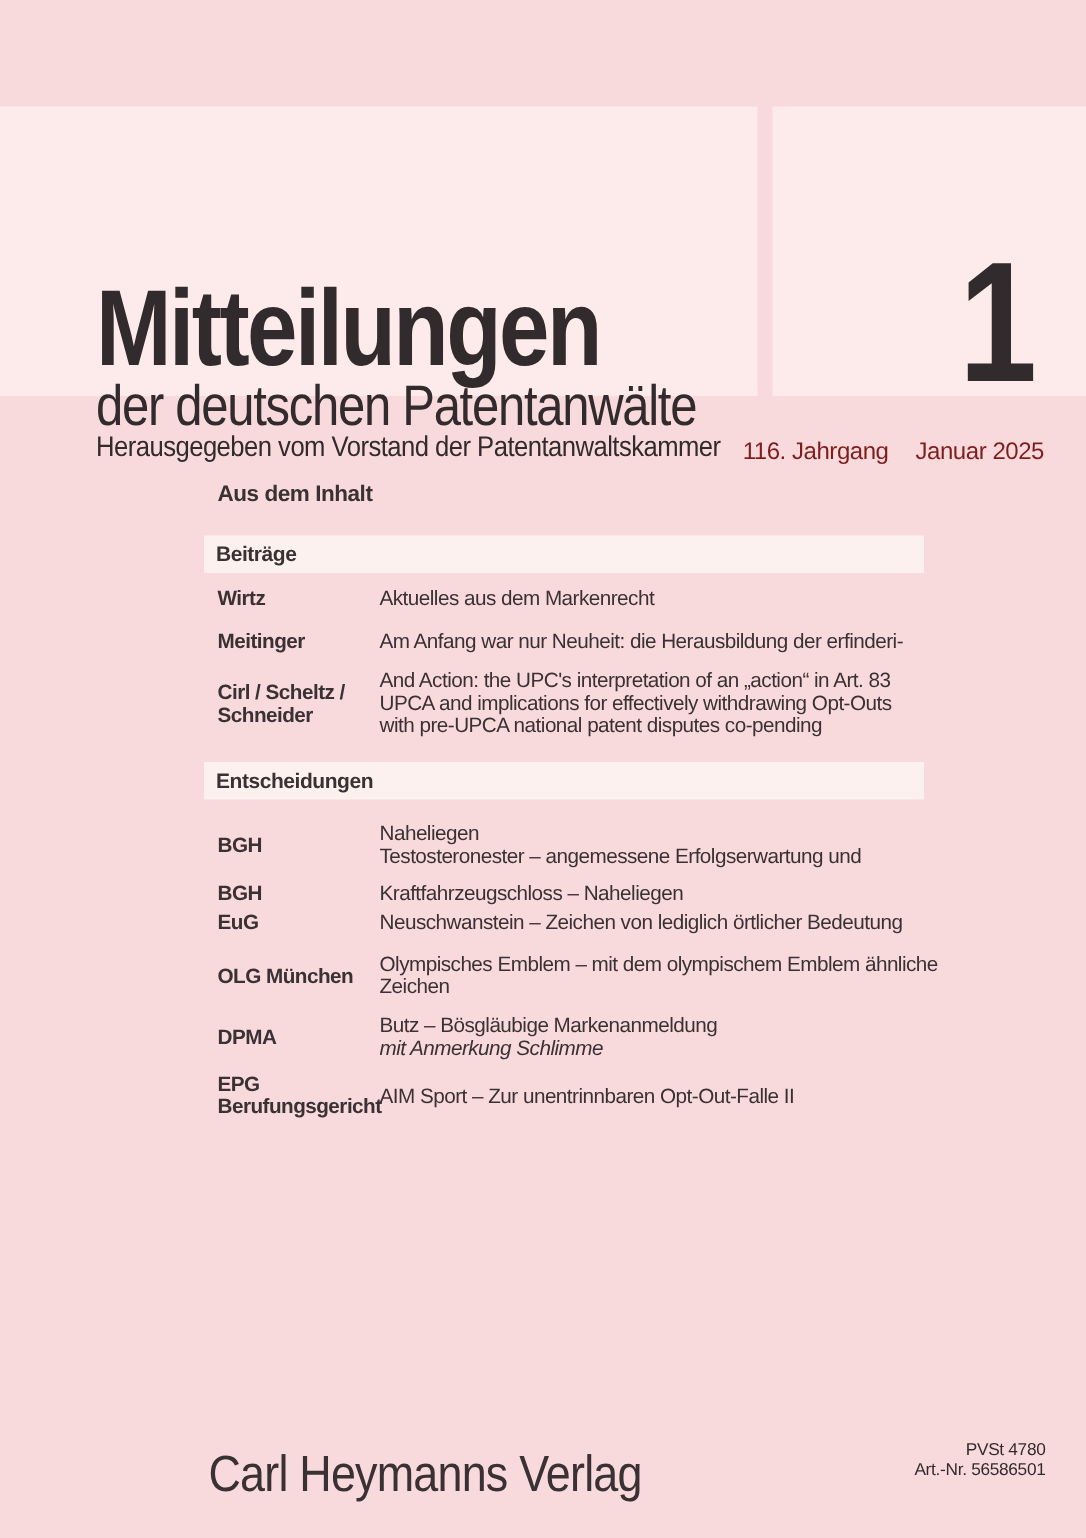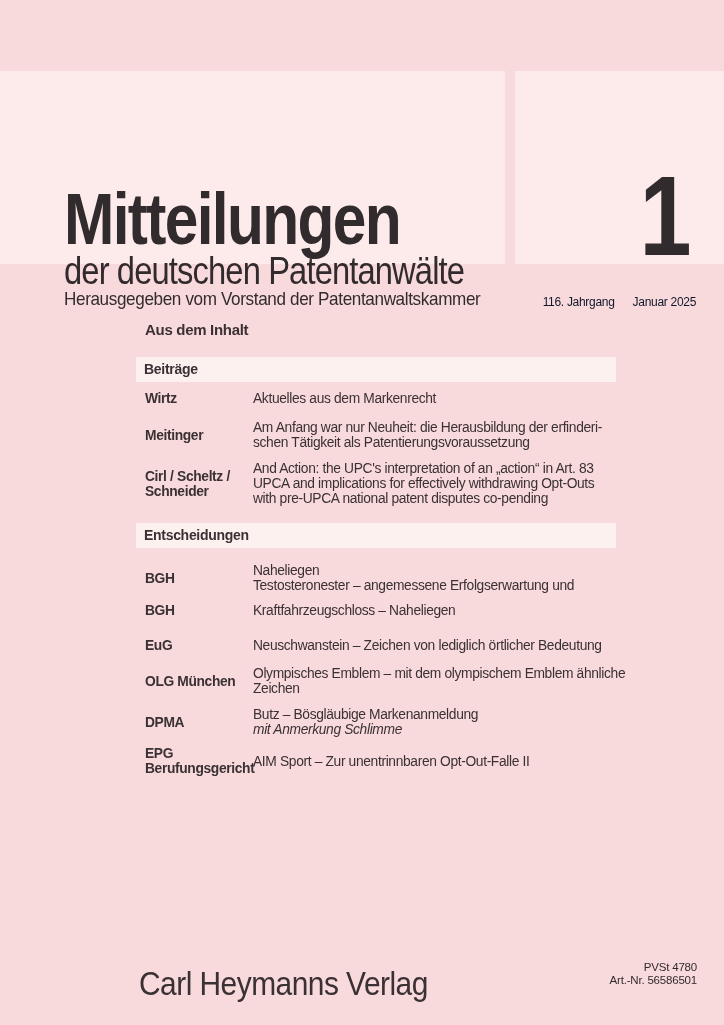--- a/index.html
+++ b/index.html
@@ -25,43 +25,43 @@
   .journal-publisher{
     position:absolute;left:64px;top:218px;font-size:19px;line-height:19px;
     letter-spacing:-0.4px;white-space:nowrap;color:#322b2d;
     transform:scaleX(0.9);transform-origin:0 0;
   }
   .issue-number{
     position:absolute;right:33px;top:88px;font-size:114px;line-height:114px;
     font-weight:bold;color:#322b2d;transform:scaleX(0.82);transform-origin:100% 0;
   }
   .issue-line{
-    position:absolute;right:28px;top:223px;font-size:12px;line-height:16px;
-    letter-spacing:-0.3px;white-space:nowrap;color:#0f172a;
+    position:absolute;right:28px;top:223px;font-size:16px;line-height:16px;
+    letter-spacing:-0.3px;white-space:nowrap;color:#7f1d1d;
   }
   .issue-line .gap{display:inline-block;width:18px;}
   
   .toc{position:absolute;left:136px;top:322px;width:480px;}
   .toc-heading{
     margin:0 0 0 9px;font-size:15px;line-height:15px;font-weight:bold;
     letter-spacing:-0.3px;
   }
   .section-bar{
     background:#fdf1f0;height:25px;line-height:25px;padding-left:8px;
     font-size:14px;font-weight:bold;letter-spacing:-0.3px;
   }
   .row{display:flex;padding-left:9px;align-items:center;}
   .row .label{width:108px;flex:0 0 108px;font-weight:bold;}
   .row .desc{flex:1 1 auto;}
   .line{
     font-size:13.8px;line-height:15px;letter-spacing:-0.35px;white-space:nowrap;
   }
   .note{font-style:italic;}
   .mt9{margin-top:9px;}  .mt10{margin-top:10px;} .mt11{margin-top:11px;}
-  .mt12{margin-top:20px;} .mt13{margin-top:13px;} .mt14{margin-top:14px;}
+  .mt12{margin-top:4px;} .mt13{margin-top:13px;} .mt14{margin-top:14px;}
   .mt15{margin-top:15px;} .mt16{margin-top:20px;} .mt17{margin-top:17px;}
   
   .footer-publisher{
     position:absolute;left:139px;top:966px;font-size:34px;line-height:34px;
     letter-spacing:-0.6px;white-space:nowrap;color:#3a3134;
     transform:scaleX(0.88);transform-origin:0 0;
   }
   .print-info{
     position:absolute;right:27px;top:961px;text-align:right;
     font-size:11.5px;line-height:13px;letter-spacing:-0.2px;color:#322b2d;
@@ -99,21 +99,20 @@
         <div class="line">Aktuelles aus dem Markenrecht</div>
       </div>
     </div>
 
     <div class="row mt14">
       <div class="label">
         <div class="line">Meitinger</div>
       </div>
       <div class="desc">
         <div class="line">Am Anfang war nur Neuheit: die Herausbildung der erfinderi-</div>
-        <div class="line">schen Tätigkeit als Patentierungsvoraussetzung</div>
       </div>
     </div>
 
     <div class="row mt11">
       <div class="label">
         <div class="line">Cirl / Scheltz /</div>
         <div class="line">Schneider</div>
       </div>
       <div class="desc">
         <div class="line">And Action: the UPC's interpretation of an „action“ in Art. 83</div>

